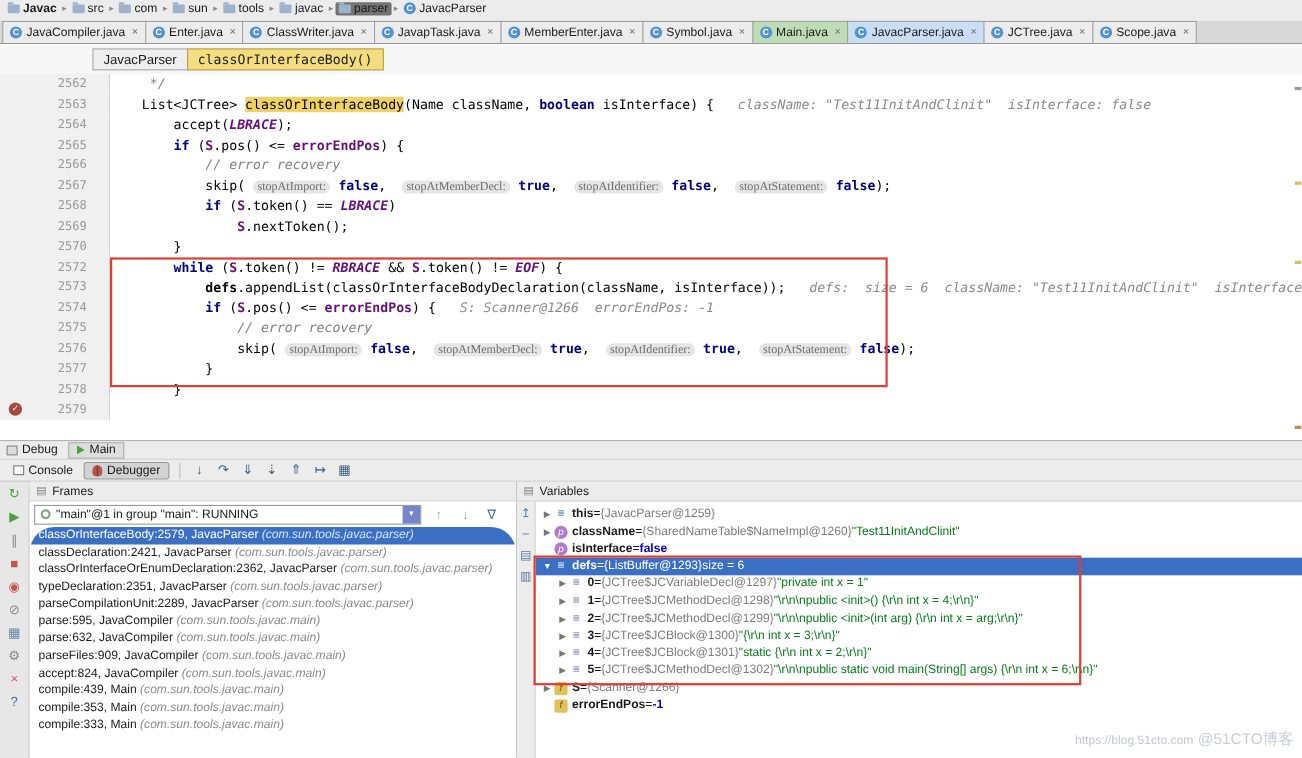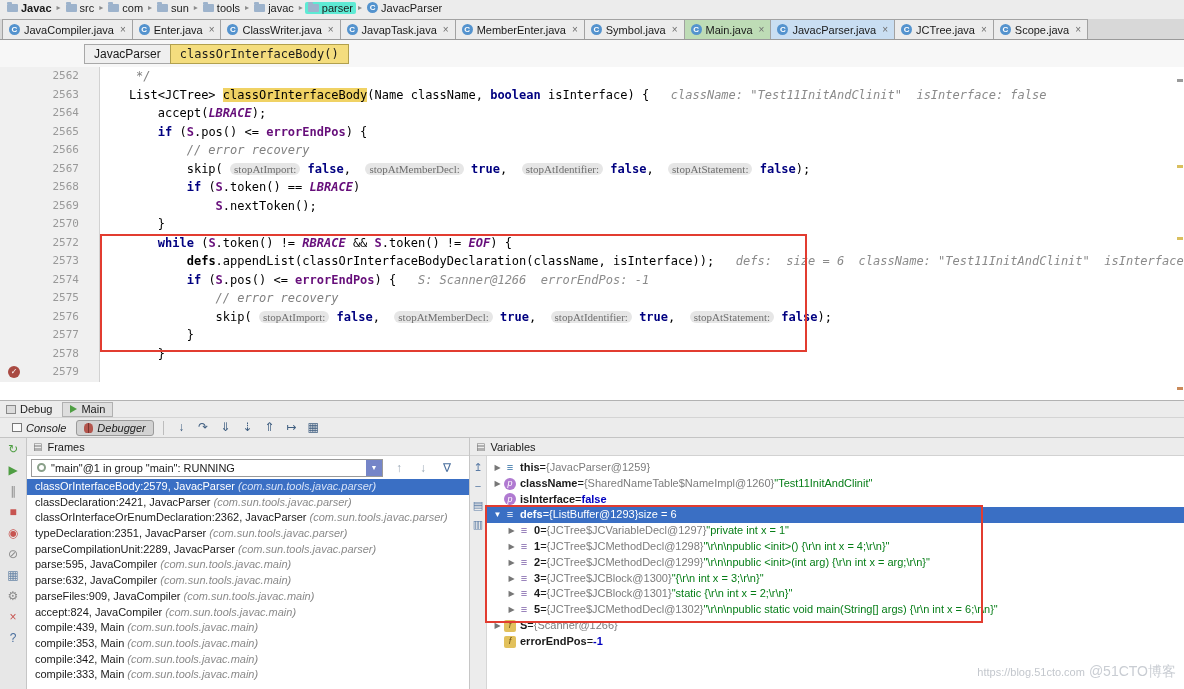--- a/index.html
+++ b/index.html
@@ -4,21 +4,21 @@
 <style>
   *{box-sizing:border-box;}
   html,body{margin:0;padding:0;}
   body{width:1184px;height:689px;position:relative;overflow:hidden;background:#ececec;
        font-family:"Liberation Sans","DejaVu Sans",sans-serif;font-size:12px;color:#1a1a1a;}
 
   
   .navbar{height:15px;display:flex;align-items:center;gap:1px;padding:1px 4px;background:#ececec;}
   .crumb{display:inline-flex;align-items:center;gap:3px;font-size:11px;padding:0 3px;border-radius:2px;cursor:default;}
   .crumb.bold span.lbl{font-weight:bold;}
-  .crumb.hl{background:#5eead4;}
+  .crumb.hl{background:#737373;}
   .crumb-sep{color:#8a8a8a;font-size:8px;padding:0 1px;}
   .folder-ic{width:11px;height:8px;background:#9db3cc;border-radius:1px;position:relative;display:inline-block;flex:0 0 11px;}
   .folder-ic::before{content:"";position:absolute;top:-2px;left:0;width:5px;height:2px;background:#9db3cc;border-radius:1px 1px 0 0;}
   .cicon{width:11px;height:11px;border-radius:50%;background:#5493ce;color:#fff;font-size:8px;line-height:11px;
          text-align:center;display:inline-block;flex:0 0 11px;font-weight:bold;}
 
   
   .tabbar{height:21px;display:flex;align-items:flex-end;background:#d8d8d8;border-bottom:1px solid #9a9a9a;padding-left:2px;margin-top:4px;}
   .tab{height:20px;display:inline-flex;align-items:center;gap:4px;padding:0 6px;border:1px solid #a2a2a2;border-bottom:none;
        background:#ececec;font-size:11px;margin-right:-1px;white-space:nowrap;}
@@ -58,21 +58,21 @@
   .stripe .mark{position:absolute;right:1px;width:6px;height:3px;}
 
   
   .debug-header{height:17px;display:flex;align-items:center;gap:10px;padding-left:6px;background:#ececec;
                 border-top:1px solid #b2b2b2;font-size:11px;}
   .dbg-ic{width:10px;height:9px;border:1px solid #8a8a8a;background:#dcdcdc;display:inline-block;}
   .session-tab{display:inline-flex;align-items:center;gap:4px;padding:0 7px;background:#dedede;border:1px solid #b0b0b0;height:15px;}
   .playic{width:0;height:0;border-left:7px solid #4f9e43;border-top:4px solid transparent;border-bottom:4px solid transparent;display:inline-block;}
 
   .debug-toolbar{height:21px;display:flex;align-items:center;gap:2px;background:#ececec;
-                 border-top:1px solid #d4d4d4;border-bottom:1px solid #c4c4c4;padding-left:4px;font-style:italic;}
+                 border-top:1px solid #d4d4d4;border-bottom:1px solid #c4c4c4;padding-left:4px;}
   .dtab{display:inline-flex;align-items:center;gap:4px;padding:1px 7px;font-size:11px;border:1px solid transparent;border-radius:3px;}
   .dtab.selected{background:#d2d2d2;border-color:#9a9a9a;}
   .conicon{width:10px;height:9px;border:1px solid #777;background:#fafafa;display:inline-block;}
   .bugicon{width:9px;height:10px;background:#b3554d;border-radius:5px 5px 4px 4px;position:relative;display:inline-block;}
   .bugicon::after{content:"";position:absolute;left:4px;top:0;width:1px;height:10px;background:#7a332e;}
   .tsep{width:1px;height:14px;background:#bdbdbd;margin:0 7px;}
   .sicon{width:17px;height:17px;text-align:center;line-height:17px;color:#3f5e80;font-size:12px;}
 
   .debug-main{display:flex;height:251px;}
   .left-strip{flex:0 0 27px;background:#e7e7e7;border-right:1px solid #c6c6c6;display:flex;flex-direction:column;
@@ -83,21 +83,21 @@
   .panel-header{height:18px;background:#ececec;border-bottom:1px solid #d2d2d2;display:flex;align-items:center;gap:5px;
                 padding-left:6px;font-size:11px;flex:0 0 18px;}
   .ph-ic{color:#7c7c7c;font-size:10px;}
   .thread-row{height:23px;display:flex;align-items:center;gap:8px;padding:2px 4px;background:#fff;flex:0 0 23px;}
   .thread-dd{flex:0 0 352px;height:18px;border:1px solid #9a9a9a;display:flex;align-items:center;gap:5px;
              padding-left:5px;font-size:11px;background:#fff;position:relative;}
   .thread-ic{width:9px;height:9px;border-radius:50%;border:2px solid #8aa08a;display:inline-block;}
   .dd-btn{position:absolute;right:0;top:0;width:16px;height:16px;background:#7585c8;color:#fff;font-size:7px;
           text-align:center;line-height:16px;}
   .ta-ic{color:#9aa7b5;font-size:12px;width:16px;text-align:center;}
-  .frames-list{flex:1;overflow:hidden;}
+  .frames-list{flex:1;overflow:hidden;border-radius:23px;}
   .frame-row{height:15.7px;line-height:15.7px;padding-left:8px;font-size:11px;white-space:nowrap;overflow:hidden;}
   .frame-row .loc{color:#8a8a8a;font-style:italic;}
   .frame-row.selected{background:#3a6fc4;color:#fff;}
   .frame-row.selected .loc{color:#d6e2f7;}
 
   .vars-panel{flex:1;display:flex;flex-direction:column;background:#fff;min-width:0;}
   .vars-body{flex:1;display:flex;min-height:0;}
   .vars-toolbar{flex:0 0 17px;background:#ececec;border-right:1px solid #d6d6d6;display:flex;flex-direction:column;
                 align-items:center;gap:8px;padding-top:6px;}
   .vt-ic{color:#5a7ba5;font-size:11px;line-height:11px;}
@@ -448,21 +448,20 @@
         <div class="frame-row"><span class="fmain">classDeclaration:2421, JavacParser </span><span class="loc">(com.sun.tools.javac.parser)</span></div>
         <div class="frame-row"><span class="fmain">classOrInterfaceOrEnumDeclaration:2362, JavacParser </span><span class="loc">(com.sun.tools.javac.parser)</span></div>
         <div class="frame-row"><span class="fmain">typeDeclaration:2351, JavacParser </span><span class="loc">(com.sun.tools.javac.parser)</span></div>
         <div class="frame-row"><span class="fmain">parseCompilationUnit:2289, JavacParser </span><span class="loc">(com.sun.tools.javac.parser)</span></div>
         <div class="frame-row"><span class="fmain">parse:595, JavaCompiler </span><span class="loc">(com.sun.tools.javac.main)</span></div>
         <div class="frame-row"><span class="fmain">parse:632, JavaCompiler </span><span class="loc">(com.sun.tools.javac.main)</span></div>
         <div class="frame-row"><span class="fmain">parseFiles:909, JavaCompiler </span><span class="loc">(com.sun.tools.javac.main)</span></div>
         <div class="frame-row"><span class="fmain">accept:824, JavaCompiler </span><span class="loc">(com.sun.tools.javac.main)</span></div>
         <div class="frame-row"><span class="fmain">compile:439, Main </span><span class="loc">(com.sun.tools.javac.main)</span></div>
         <div class="frame-row"><span class="fmain">compile:353, Main </span><span class="loc">(com.sun.tools.javac.main)</span></div>
-        <div class="frame-row"><span class="fmain">compile:342, Main </span><span class="loc">(com.sun.tools.javac.main)</span></div>
         <div class="frame-row"><span class="fmain">compile:333, Main </span><span class="loc">(com.sun.tools.javac.main)</span></div>
       </div>
   </div>
 
   <div class="vars-panel">
     <div class="panel-header">
       <span class="ph-ic">▤</span>
       <span>Variables</span>
     </div>
     <div class="vars-body">

